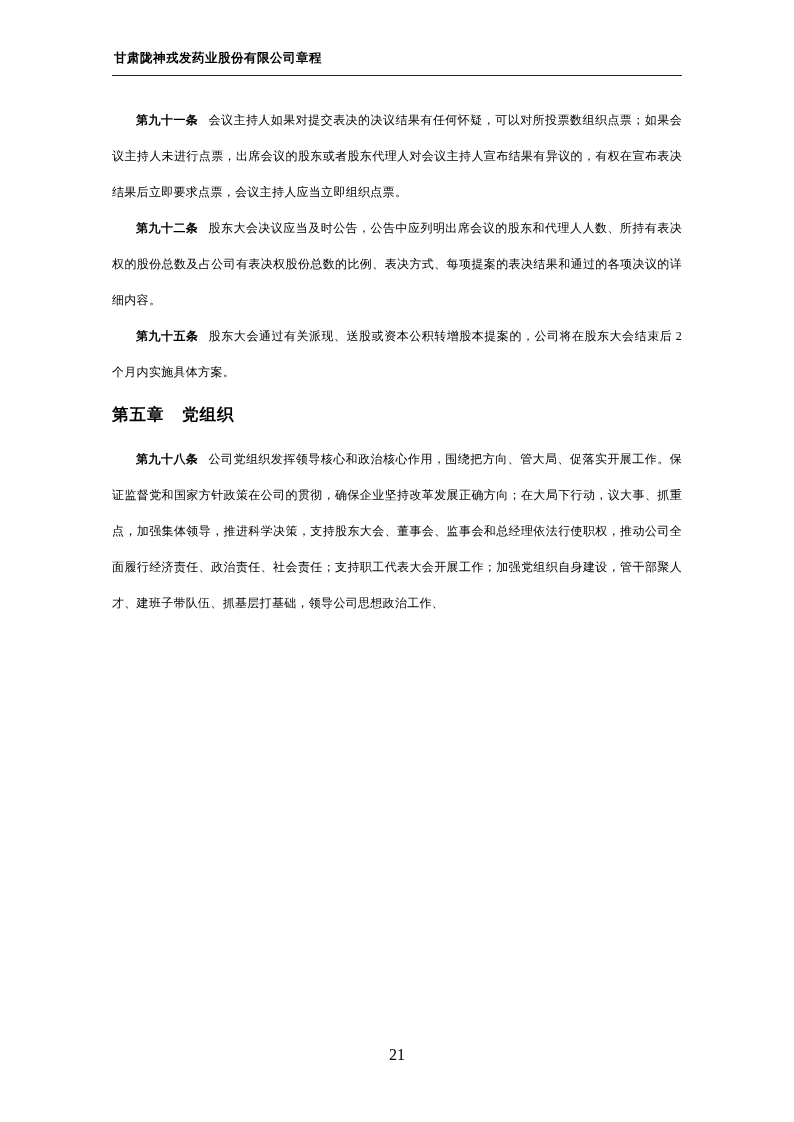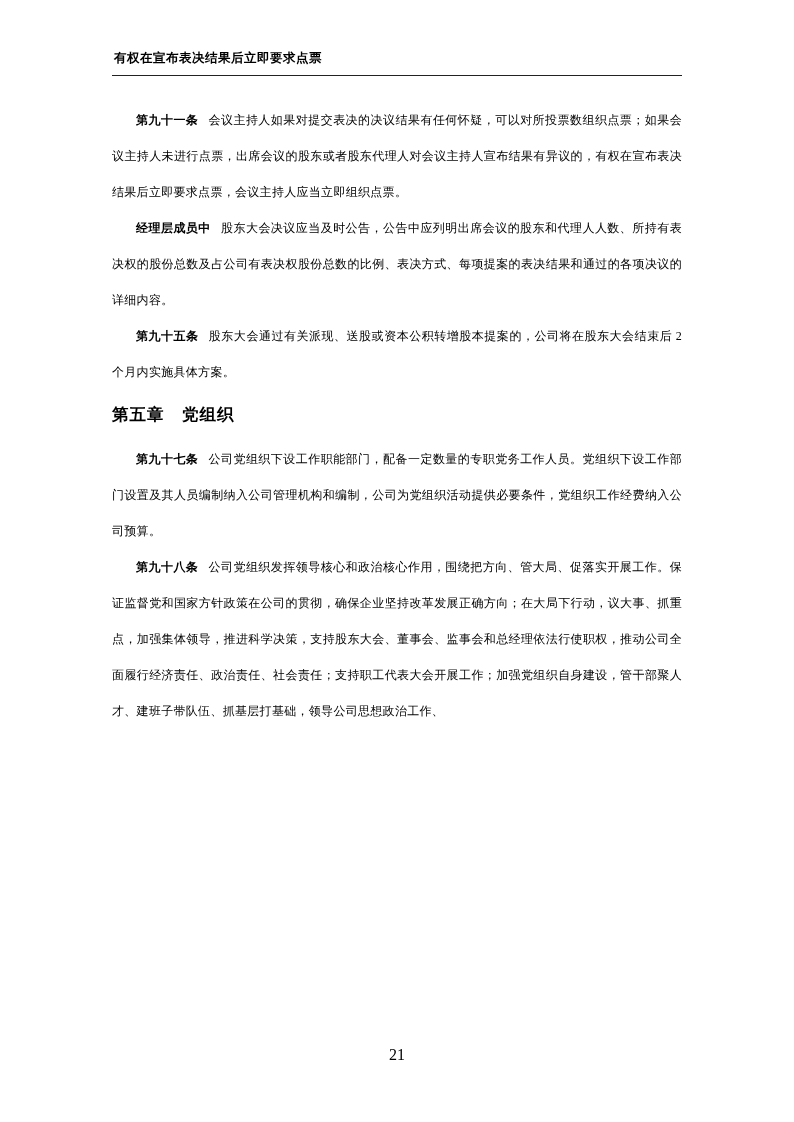--- a/index.html
+++ b/index.html
@@ -52,37 +52,36 @@
     text-align: center;
     font-size: 16px;
   }
 </style>
 </head>
 <body>
 
 <div class="page">
 
   <div class="doc-header">
-    <span>有权在宣布表决结果后立即要求点票</span>
+    <span>甘肃陇神戎发药业股份有限公司章程</span>
   </div>
 
   <div class="doc-body">
 
     <p class="article"><span class="art-num">第九十一条</span><span class="art-text">会议主持人如果对提交表决的决议结果有任何怀疑，可以对所投票数组织点票；如果会议主持人未进行点票，出席会议的股东或者股东代理人对会议主持人宣布结果有异议的，有权在宣布表决结果后立即要求点票，会议主持人应当立即组织点票。</span></p>
 
-    <p class="article"><span class="art-num">经理层成员中</span><span class="art-text">股东大会决议应当及时公告，公告中应列明出席会议的股东和代理人人数、所持有表决权的股份总数及占公司有表决权股份总数的比例、表决方式、每项提案的表决结果和通过的各项决议的详细内容。</span></p>
+    <p class="article"><span class="art-num">第九十二条</span><span class="art-text">股东大会决议应当及时公告，公告中应列明出席会议的股东和代理人人数、所持有表决权的股份总数及占公司有表决权股份总数的比例、表决方式、每项提案的表决结果和通过的各项决议的详细内容。</span></p>
 
 
 
     <p class="article"><span class="art-num">第九十五条</span><span class="art-text">股东大会通过有关派现、送股或资本公积转增股本提案的，公司将在股东大会结束后 2 个月内实施具体方案。</span></p>
 
     <h2 class="chapter">第五章　党组织</h2>
 
 
-    <p class="article"><span class="art-num">第九十七条</span><span class="art-text">公司党组织下设工作职能部门，配备一定数量的专职党务工作人员。党组织下设工作部门设置及其人员编制纳入公司管理机构和编制，公司为党组织活动提供必要条件，党组织工作经费纳入公司预算。</span></p>
 
     <p class="article"><span class="art-num">第九十八条</span><span class="art-text">公司党组织发挥领导核心和政治核心作用，围绕把方向、管大局、促落实开展工作。保证监督党和国家方针政策在公司的贯彻，确保企业坚持改革发展正确方向；在大局下行动，议大事、抓重点，加强集体领导，推进科学决策，支持股东大会、董事会、监事会和总经理依法行使职权，推动公司全面履行经济责任、政治责任、社会责任；支持职工代表大会开展工作；加强党组织自身建设，管干部聚人才、建班子带队伍、抓基层打基础，领导公司思想政治工作、</span></p>
 
   </div>
 
   <div class="doc-footer">
     <span>21</span>
   </div>
 
 </div>

